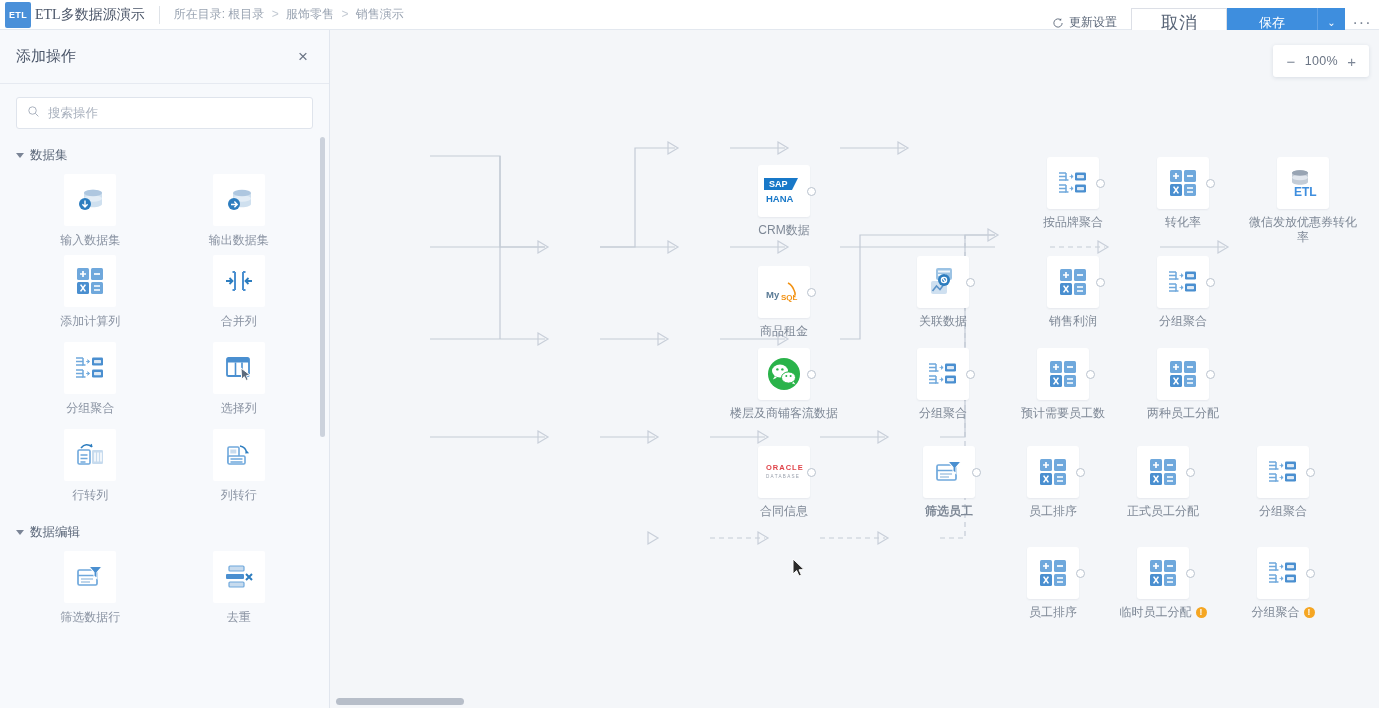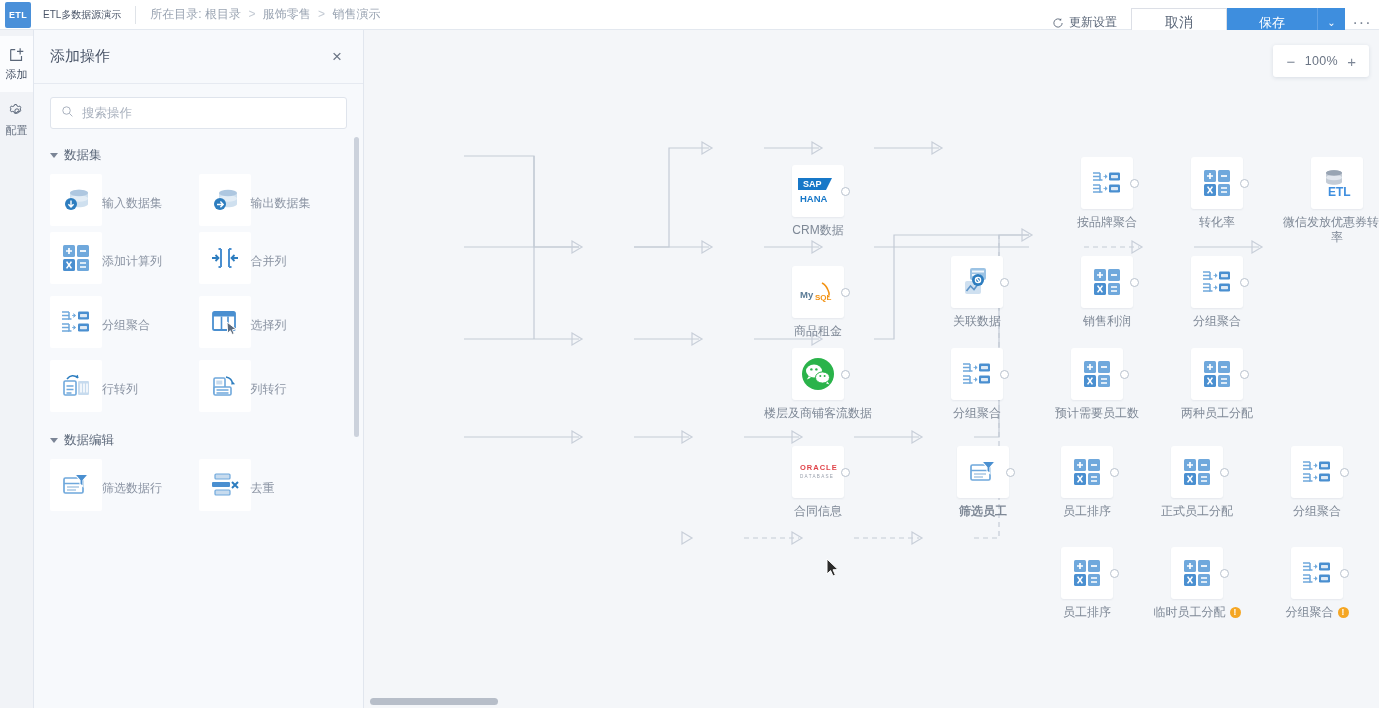--- a/index.html
+++ b/index.html
@@ -20,41 +20,41 @@
     position: relative;
   }
   .logo-box {
     width: 26px; height: 26px; margin-left: 5px;
     background: #4a90d9;
     border-radius: 2px;
     display: flex; align-items: center; justify-content: center;
     color: #fff; font-size: 9px; font-weight: bold; letter-spacing: .3px;
   }
   .app-title {
-    margin-left: 12px;
-    font-size: 10px; color: #4a5568;
+    margin-left: 4px;
+    font-size: 14px; color: #4a5568; font-family: Liberation Serif, serif;
   }
   .hdr-divider {
     width: 1px; height: 18px; background: #dfe3e8; margin: 0 14px;
   }
   .breadcrumb { font-size: 12px; color: #9aa4b2; }
   .breadcrumb .sep { color: #c3cad3; margin: 0 4px; }
   .hdr-right {
     margin-left: auto; display: flex; height: 14px;
   }
   .refresh-btn {
     display: flex; align-items: center; gap: 5px;
     font-size: 12px; color: #5a6678; padding: 0 14px; cursor: pointer;
     height: 30px;
   }
   .refresh-icon { display: inline-block; width: 12px; height: 12px; }
   .cancel-btn {
     height: 30px; min-width: 96px; padding: 10px 18px;
     border: 1px solid #dcdfe6; border-left: 1px solid #dcdfe6;
-    background: #fff; color: #5a6678; font-size: 14px;
+    background: #fff; color: #5a6678; font-size: 18px;
     display: flex; align-items: center; justify-content: center; cursor: pointer;
     font-family: "Liberation Sans", sans-serif;
   }
   .save-btn {
     height: 30px; min-width: 90px; padding: 0 20px;
     background: #3e8ede; color: #fff; font-size: 13px; border: none;
     display: flex; align-items: center; justify-content: center; cursor: pointer;
     font-family: "Liberation Sans", sans-serif;
   }
   .save-caret {
@@ -125,21 +125,21 @@
   }
   .caret-dn {
     width: 0; height: 0; border-left: 4.5px solid transparent;
     border-right: 4.5px solid transparent; border-top: 5.5px solid #7b8596;
   }
   .op-grid {
     display: grid; grid-template-columns: 1fr 1fr;
     row-gap: 6px;
   }
   .op-item {
-    display: flex; align-items: center;
+    display: flex; flex-direction: column; align-items: center;
     cursor: pointer; padding: 4px 0 2px 0;
   }
   .op-tile {
     width: 52px; height: 52px; background: #fff;
     display: flex; align-items: center; justify-content: center;
     border-radius: 2px;
   }
   .op-label { font-size: 12px; color: #8a93a2; margin-top: 6px; }
 
   .panel-sb {
@@ -232,40 +232,20 @@
     <div class="save-btn">保存</div>
     <div class="save-caret">
       <span>⌄</span>
     </div>
     <div class="more-btn">···</div>
   </div>
 </div>
 
 <div class="body-wrap">
 
-  <div class="rail">
-    <div class="rail-item active">
-      <span class="ri-ico">
-        <svg width="18" height="18" viewBox="0 0 20 20">
-          <path d="M3 4 h5 M3 4 v12 h12 v-5" fill="none" stroke="#5a6678" stroke-width="1.3"></path>
-          <path d="M13.5 2.5 v7 M10 6 h7" fill="none" stroke="#5a6678" stroke-width="1.3"></path>
-        </svg>
-      </span>
-      <span>添加</span>
-    </div>
-    <div class="rail-item">
-      <span class="ri-ico">
-        <svg width="18" height="18" viewBox="0 0 20 20">
-          <path d="M10 3.2 l1.6.6 1.6-.5 1 1.7-.7 1.5.7 1.5-1 1.7-1.6-.5-1.6.6-.6 1.6h-2l-.6-1.6-1.6-.6-1.6.5-1-1.7.7-1.5-.7-1.5 1-1.7 1.6.5 1.6-.6.6-1.6h2z" transform="translate(0,1.2)" fill="none" stroke="#5a6678" stroke-width="1.1"></path>
-          <circle cx="10" cy="10" r="2.4" fill="none" stroke="#5a6678" stroke-width="1.1"></circle>
-        </svg>
-      </span>
-      <span>配置</span>
-    </div>
-  </div>
 
   <div class="panel">
     <div class="panel-head">
       <div class="panel-title">添加操作</div>
       <div class="panel-close">×</div>
     </div>
 
     <div class="search-wrap">
       <div class="search-box">
         <span>

